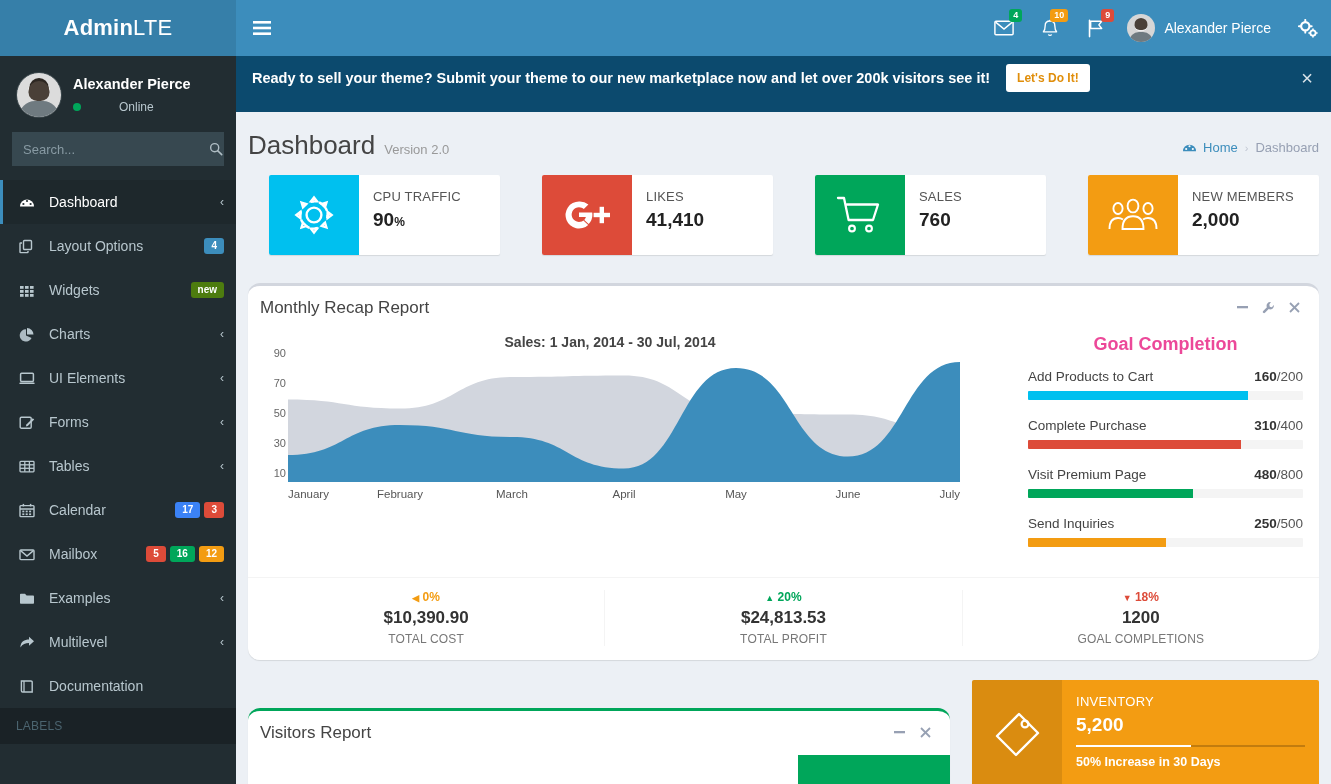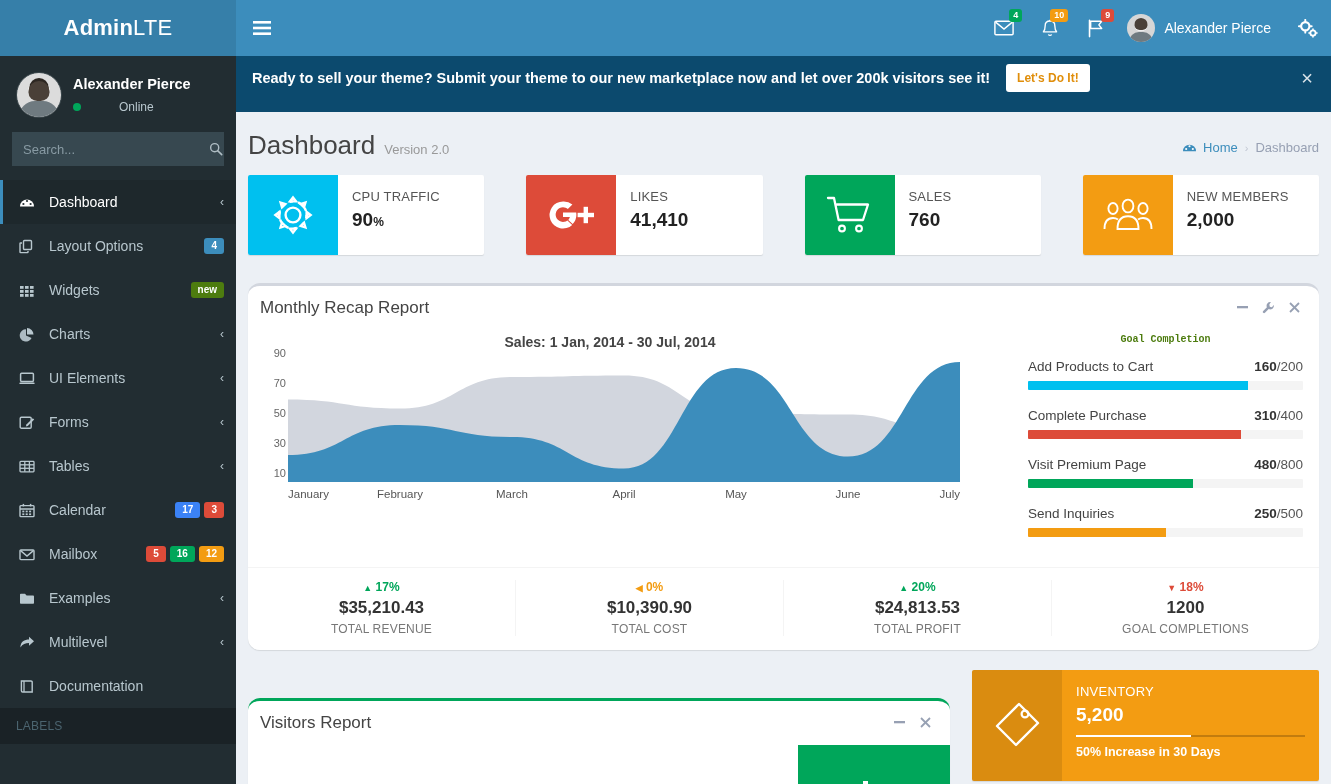--- a/index.html
+++ b/index.html
@@ -121,21 +121,21 @@
   #content { padding: 14px 12px 0 12px; }
 
   #pagehead { display: flex; align-items: baseline; padding: 4px 0 14px 0; }
   #pagehead h1 { font-size: 26px; font-weight: 400; color: #444; }
   #pagehead .ver { font-size: 13px; color: #999; margin-left: 9px; }
   #pagehead .spacer { flex: 1; }
   #breadcrumb { display: flex; align-items: center; font-size: 13px; color: #97a0b3; }
   #breadcrumb .home { color: #3c8dbc; margin-left: 6px; cursor: pointer; }
   #breadcrumb .sep { margin: 0 7px; color: #c0c6d2; font-size: 11px; }
 
-  #infoboxes { display: flex; gap: 42px; }
+  #infoboxes { display: flex; gap: 42px; margin-left: 21px; }
   .infobox {
     flex: 1; background: #fff; height: 80px; display: flex;
     box-shadow: 0 1px 1px rgba(0,0,0,.1); border-radius: 2px; overflow: hidden;
   }
   .ib-icon { width: 90px; display: flex; align-items: center; justify-content: center; color: #fff; }
   .ib-body { flex: 1; padding: 14px 12px 0 14px; }
   .ib-text { font-size: 13px; color: #555; letter-spacing: .2px; }
   .ib-num { font-size: 19px; font-weight: bold; color: #222; margin-top: 5px; }
   .ib-num .sm { font-size: 12px; font-weight: bold; }
 
@@ -153,21 +153,21 @@
 
   #recapbody { display: flex; padding: 0 12px 12px 12px; gap: 44px; }
   #chartcol { width: 700px; }
   #charttitle { text-align: center; font-size: 14px; font-weight: bold; color: #444; padding: 4px 0 12px 0; }
   #chartarea { position: relative; height: 120px; margin-left: 28px; }
   .ylabels { position: absolute; left: -28px; top: -8px; width: 26px; height: 120px; }
   .ylabels span { position: absolute; right: 0; font-size: 11px; color: #666; }
   .xlabels { display: flex; margin-top: 6px; }
   .xlabels span { font-size: 11.5px; color: #555; }
   #goalcol { flex: 1; padding-left: 24px; padding-right: 4px; }
-  #goaltitle { text-align: center; font-size: 10px; font-weight: bold; color: #4d7c0f; padding: 4px 0 14px 0; font-family: Liberation Mono, monospace; }
+  #goaltitle { text-align: center; font-size: 18px; font-weight: bold; color: #ec4899; padding: 4px 0 14px 0; }
   .goal-row { margin-bottom: 18px; }
   .goal-top { display: flex; align-items: baseline; font-size: 13.5px; color: #444; }
   .goal-top .spacer { flex: 1; }
   .goal-val b { font-weight: bold; color: #333; }
   .goal-val span { color: #555; }
   .progress { height: 9px; background: #f4f4f4; border-radius: 1px; margin-top: 7px; overflow: hidden; }
   .progress > div { height: 100%; }
 
   #recapfooter { display: flex; border-top: 1px solid #f4f4f4; padding: 12px 0 14px 0; }
   .stat { flex: 1; text-align: center; border-right: 1px solid #f4f4f4; }
@@ -614,25 +614,20 @@
                 <div class="progress">
                   <div style="width:50%;background:#f39c12"></div>
                 </div>
               </div>
             </div>
         </div>
       </div>
 
       <div id="recapfooter">
           <div class="stat">
-            <div class="pct" style="color:#00a65a"><span style="font-size:9px">▲</span> 17%</div>
-            <div class="big">$35,210.43</div>
-            <div class="cap">TOTAL REVENUE</div>
-          </div>
-          <div class="stat">
             <div class="pct" style="color:#f39c12"><span style="font-size:9px">◀</span> 0%</div>
             <div class="big">$10,390.90</div>
             <div class="cap">TOTAL COST</div>
           </div>
           <div class="stat">
             <div class="pct" style="color:#00a65a"><span style="font-size:9px">▲</span> 20%</div>
             <div class="big">$24,813.53</div>
             <div class="cap">TOTAL PROFIT</div>
           </div>
           <div class="stat">

